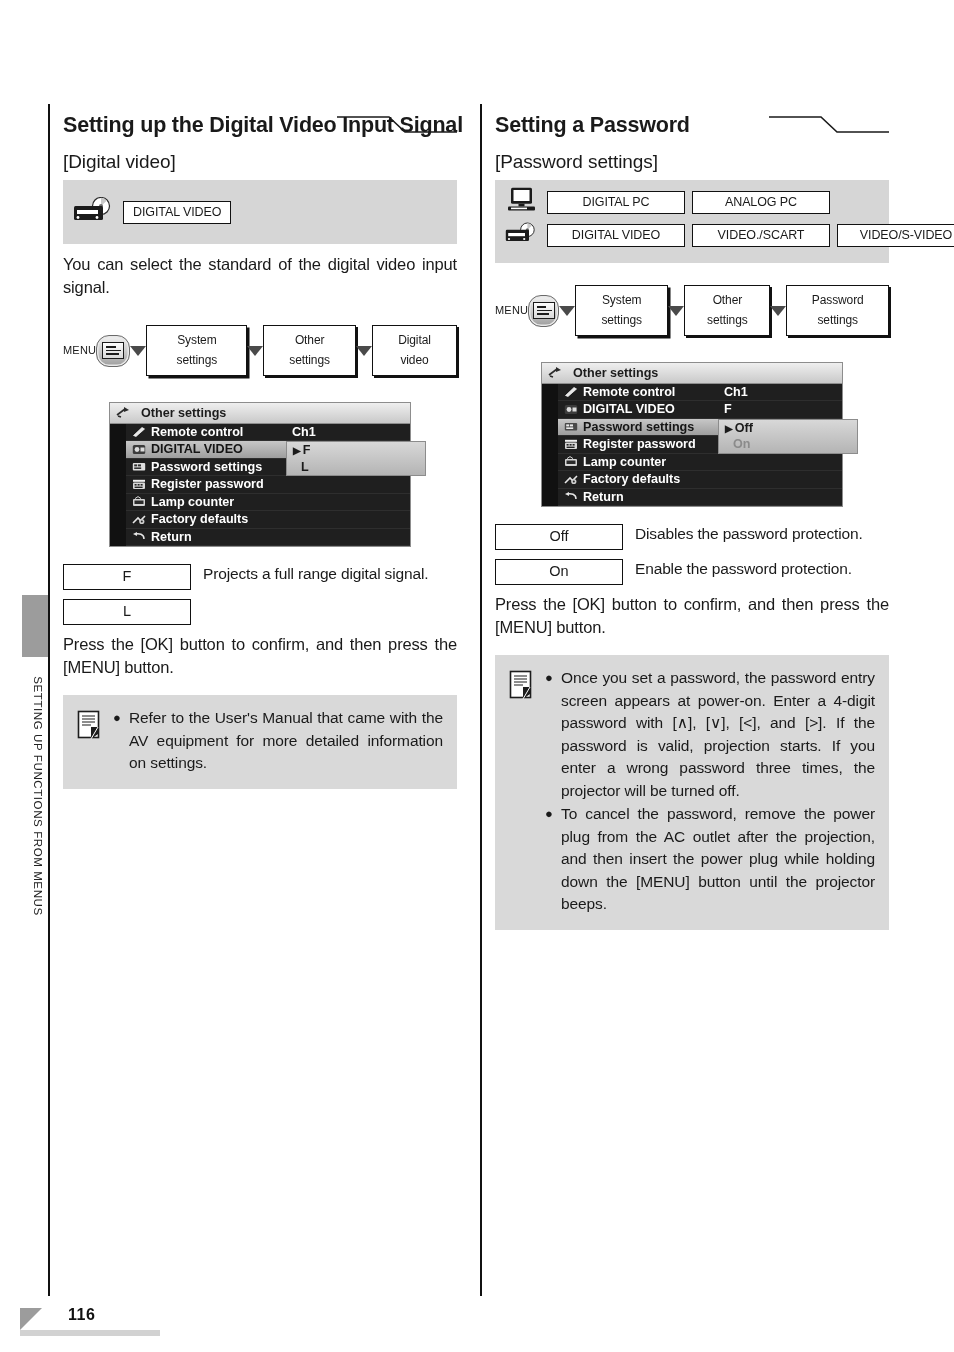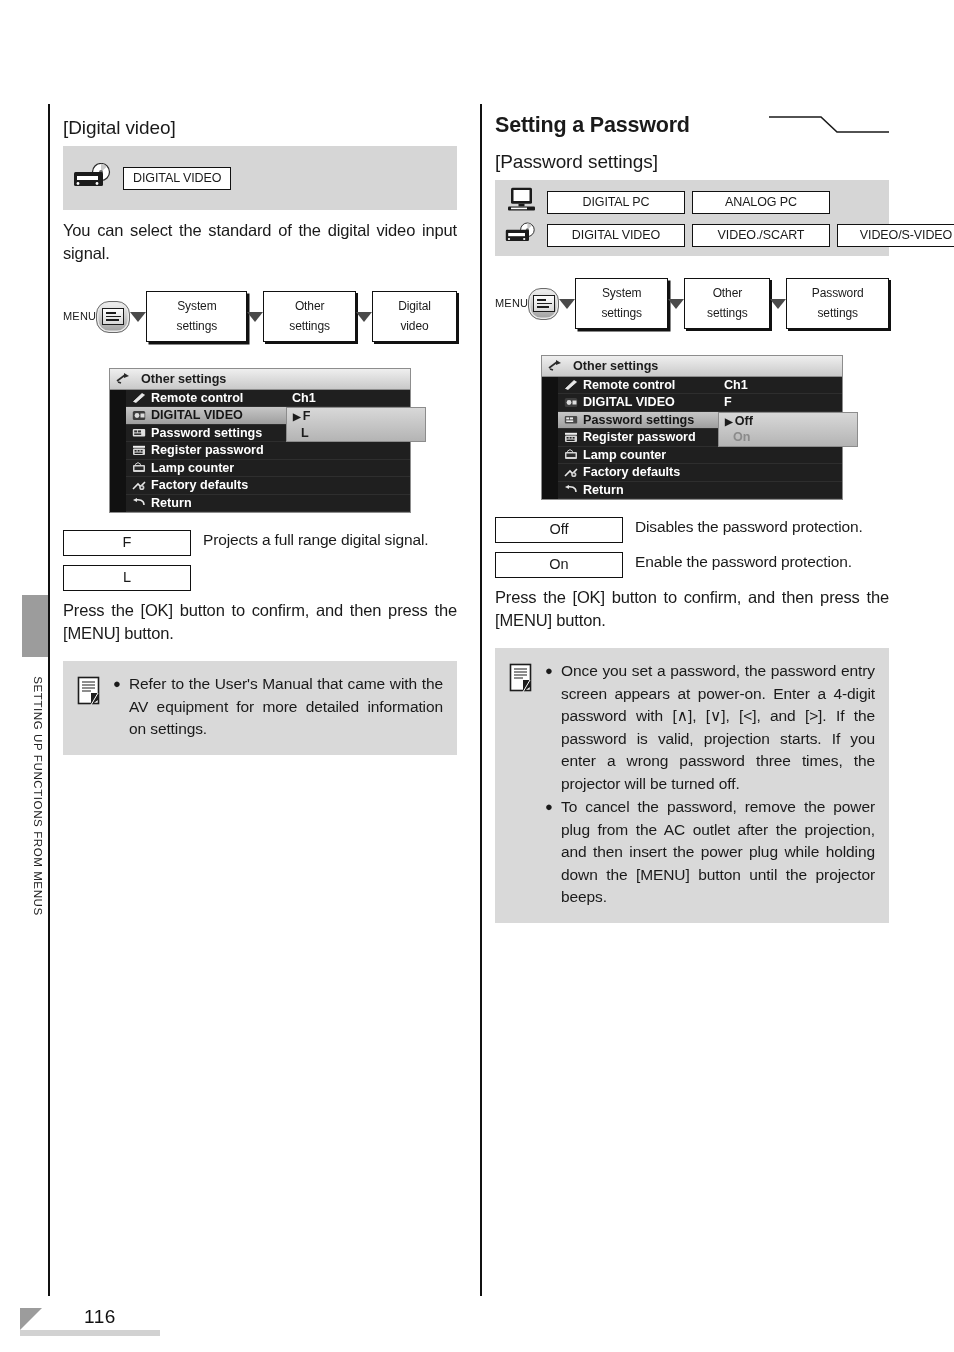--- a/index.html
+++ b/index.html
@@ -75,25 +75,24 @@
   }
   #page-foot .bar {
     position: absolute;
     left: 0; top: 30px;
     width: 140px; height: 6px;
     background: #d2d2d2;
   }
   #page-foot .num {
     position: absolute;
     left: 48px; top: 6px;
-    font-size: 19px;
-    font-weight: normal;
+    font-size: 16px;
+    font-weight: bold;
     color: #111;
     letter-spacing: 0.5px;
-    margin-left: 16px;
   }
 
   
   .col {
     position: absolute;
     top: 112px;
     width: 394px;
   }
   #col-left  { left: 63px; }
   #col-right { left: 495px; }
@@ -126,21 +125,21 @@
     letter-spacing: -0.1px;
   }
 
   
   .inputs-box {
     background: #d6d6d6;
     padding: 9px 10px;
     display: flex;
     align-items: center;
   }
-  .inputs-box.tall { padding: 7px 8px 7px 10px; }
+  .inputs-box.tall { padding: 7px 8px 14px 10px; }
 
   .dev-icon { flex: 0 0 auto; margin-right: 10px; }
 
   .sig-rows { display: flex; flex-direction: column; gap: 4px; }
   .sig-row  { display: flex; align-items: center; gap: 7px; }
   .sig-row .dev-icon { margin-right: 3px; }
 
   .sig-tag {
     border: 1.4px solid #111;
     background: #fff;
@@ -353,20 +352,26 @@
 <div id="rule-mid"></div>
 
 <div id="page-foot">
   <div class="wedge"></div>
   <div class="bar"></div>
   <div class="num">116</div>
 </div>
 
 <div class="col" id="col-left">
 
+  <div class="sec-head">
+    <h1>Setting up the Digital Video Input Signal</h1>
+    <svg class="head-flag" viewBox="0 0 120 22">
+      <path d="M0 3 L52 3 L68 18 L120 18" fill="none" stroke="#1a1a1a" stroke-width="1.6"></path>
+    </svg>
+  </div>
   <div class="sub-head">[Digital video]</div>
 
   <div class="inputs-box" style="height:46px;">
     <span class="dev-icon">
       <svg width="40" height="26" viewBox="0 0 40 26">
         <circle cx="28" cy="9" r="8.5" fill="#ffffff" stroke="#2a2a2a" stroke-width="1.2"></circle>
         <path d="M28 0.8 A8.2 8.2 0 0 1 34 3.4 L28 9 Z" fill="#c9c9c9"></path>
         <circle cx="28" cy="9" r="2" fill="#6a6a6a"></circle>
         <rect x="1" y="9" width="29" height="14" rx="1.5" fill="#1b1b1b"></rect>
         <rect x="4" y="13" width="21" height="4" fill="#ffffff"></rect>

